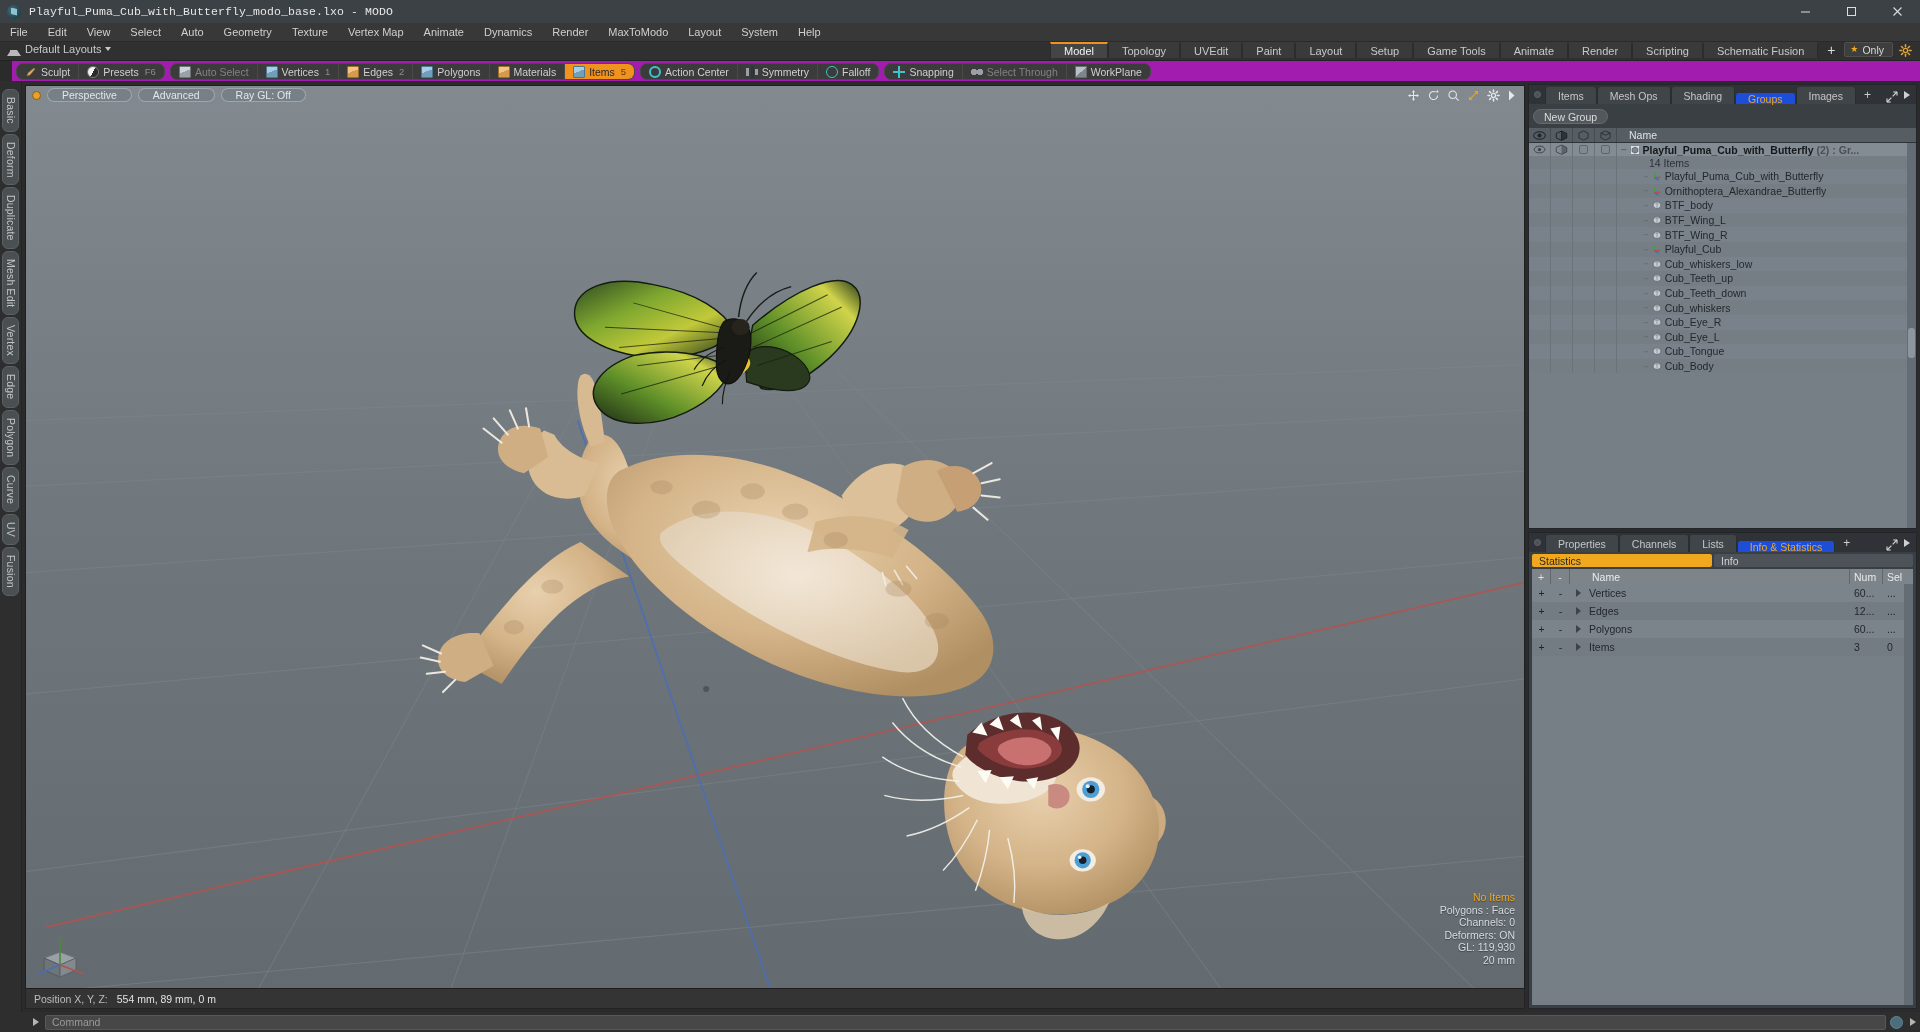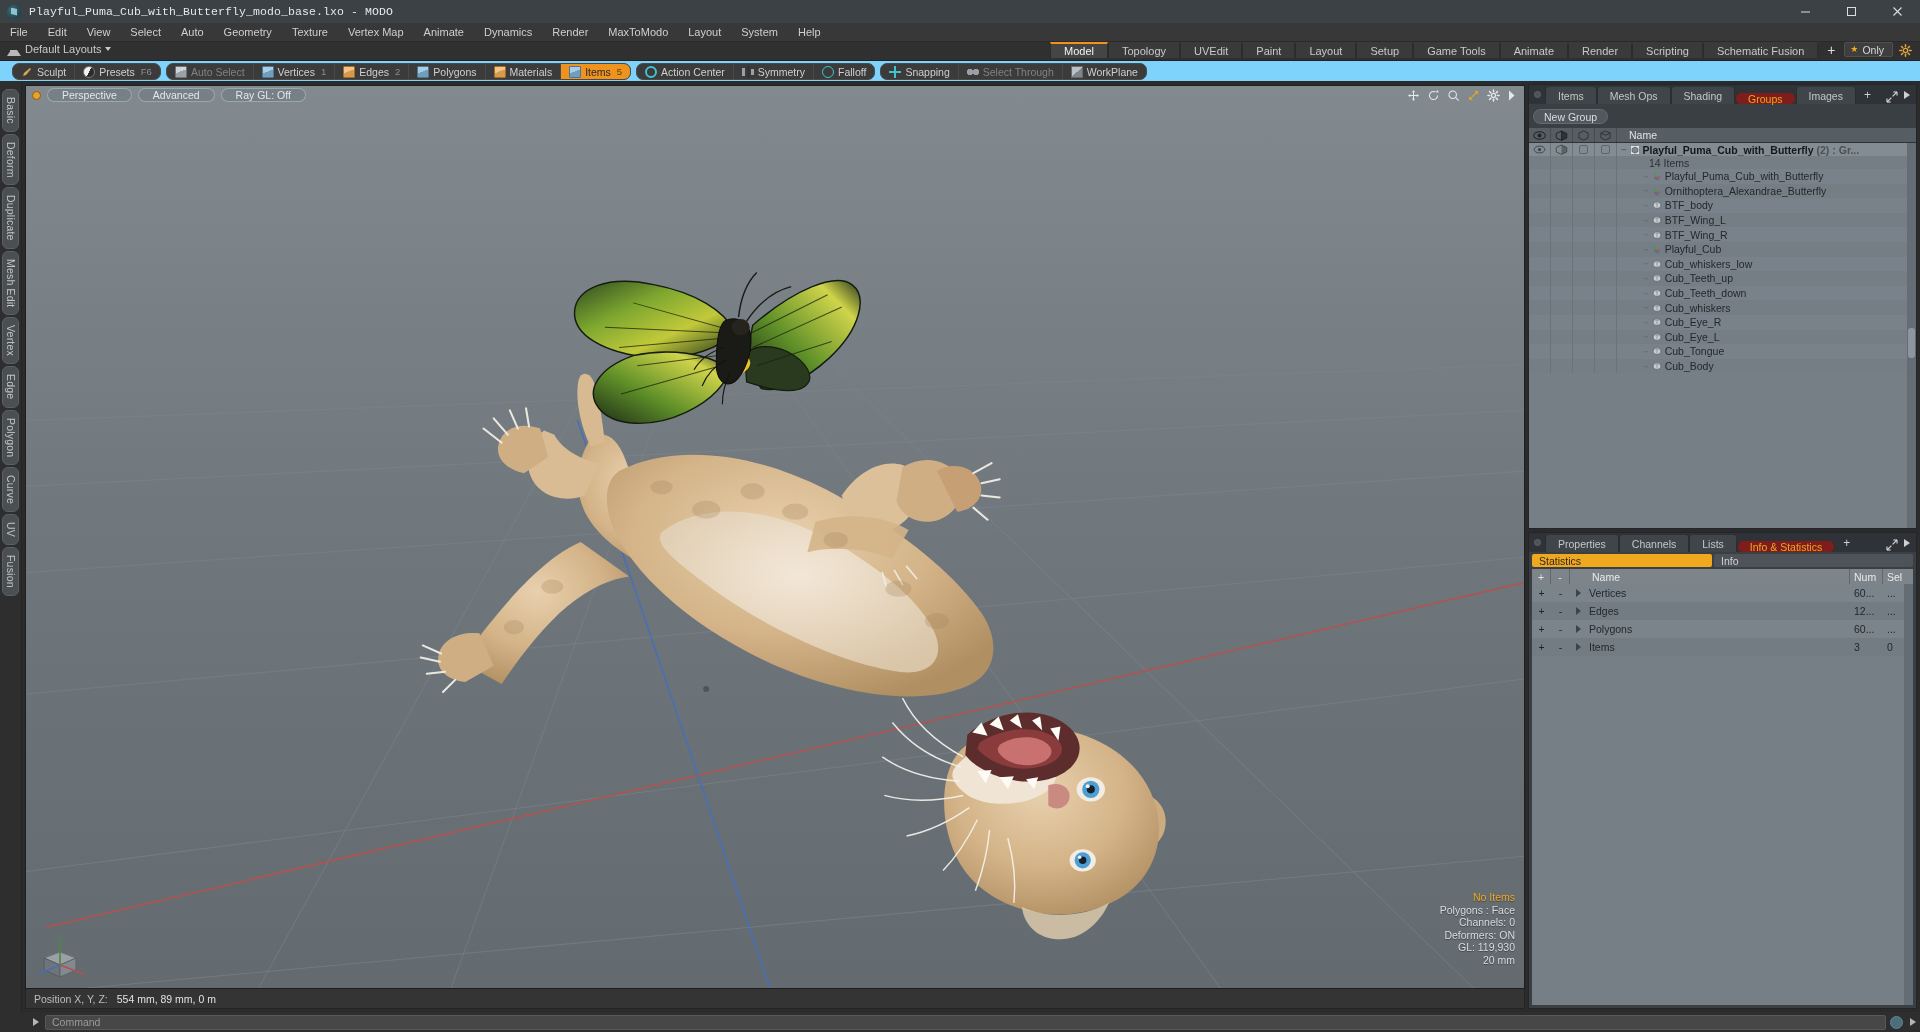--- a/index.html
+++ b/index.html
@@ -64,21 +64,21 @@
   .lb-plus { width: 26px; display:flex;align-items:center;justify-content:center;color:#ddd;font-size:14px;background:#303030; }
   .lb-right { display:flex; align-items:center; gap:6px; padding-right:8px; }
   .only-btn {
     display:flex; align-items:center; gap:4px; background:#3e3e3e; border:1px solid #505050;
     border-radius:2px; padding:1px 8px 1px 5px; font-size:10.5px; color:#d8d8d8; height:15px;
   }
   .star { color:#f0a81e; font-size:9px; line-height:1; }
   .gear-sm { width:13px;height:13px; }
 
   
-  .modebar { height: 20px; background: #7dd3fc; display: flex; align-items: stretch; flex: 0 0 20px; padding: 2px 8px; }
+  .modebar { height: 20px; background: #a21caf; display: flex; align-items: stretch; flex: 0 0 20px; padding: 2px 0; margin-left: 12px; }
   .mgroup {
     display:flex; align-items:stretch; background:#3b3b3b; border:1px solid #4a4a4a;
     border-radius: 7px; margin-right: 5px; overflow:hidden; height:17px;
   }
   .mgroup:first-child { margin-left: 4px; }
   .mbtn {
     display:flex; align-items:center; gap:4px; padding: 0 8px; font-size:10.5px; color:#cfcfcf;
     border-right:1px solid #4a4a4a; white-space:nowrap;
   }
   .mbtn:last-child { border-right:none; }
@@ -154,21 +154,21 @@
   .panel { background:#3a3f44; border:1px solid #22262a; display:flex; flex-direction:column; min-height:0; }
   .panel.top { flex: 0 0 445px; }
   .panel.bottom { flex: 1 1 auto; }
   .ptabs { height:19px; background:#2f3337; display:flex; align-items:stretch; position:relative; flex:0 0 19px; }
   .ptab-dot { width:16px; display:flex; align-items:center; justify-content:center; }
   .ptab-dot i { width:7px;height:7px;border-radius:50%;background:#4d5357;border:1px solid #5d6367; display:block;}
   .ptab {
     font-size:10.5px; color:#c6c6c6; padding:0 12px; display:flex; align-items:center;
     background:#40454a; border-left:1px solid #2a2e31; border-right:1px solid #2a2e31; margin-top:2px; border-radius:3px 3px 0 0;
   }
-  .ptab.active { background:#7f1d1d; color:#f0a81e; margin-top:8px;border-radius:6px; }
+  .ptab.active { background:#1d4ed8; color:#f0a81e; margin-top:8px; }
   .ptab-plus { display:flex;align-items:center;padding:0 8px;color:#cfcfcf;font-size:12px; }
   .ptab-right { margin-left:auto; display:flex; align-items:center; gap:6px; padding-right:6px; }
   .expand-ico { width:12px;height:12px; }
   .tri-r { width:0;height:0;border-top:4.5px solid transparent;border-bottom:4.5px solid transparent;border-left:6px solid #cfcfcf; }
 
   .newgroup-row { padding:3px 4px 2px 4px; background:#3a3f44; flex:0 0 auto; }
   .newgroup-btn {
     font-size:10.5px; color:#dcdcdc; background:#51575c; border:1px solid #656b70;
     border-radius:8px; padding:1px 10px; display:inline-block; height:15px; line-height:13px;
   }

